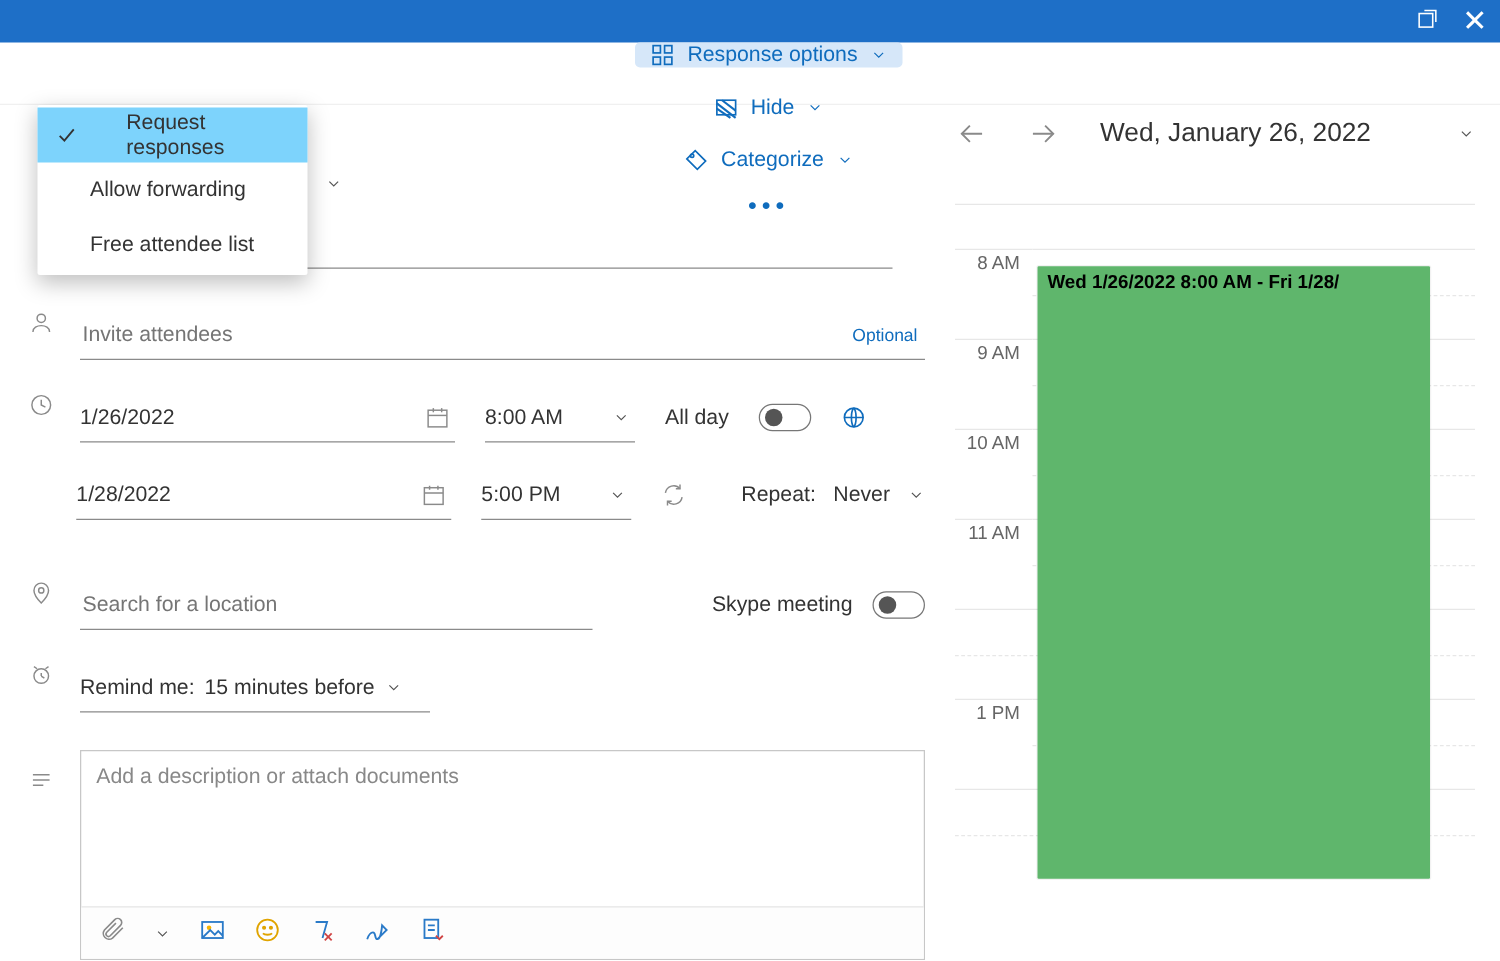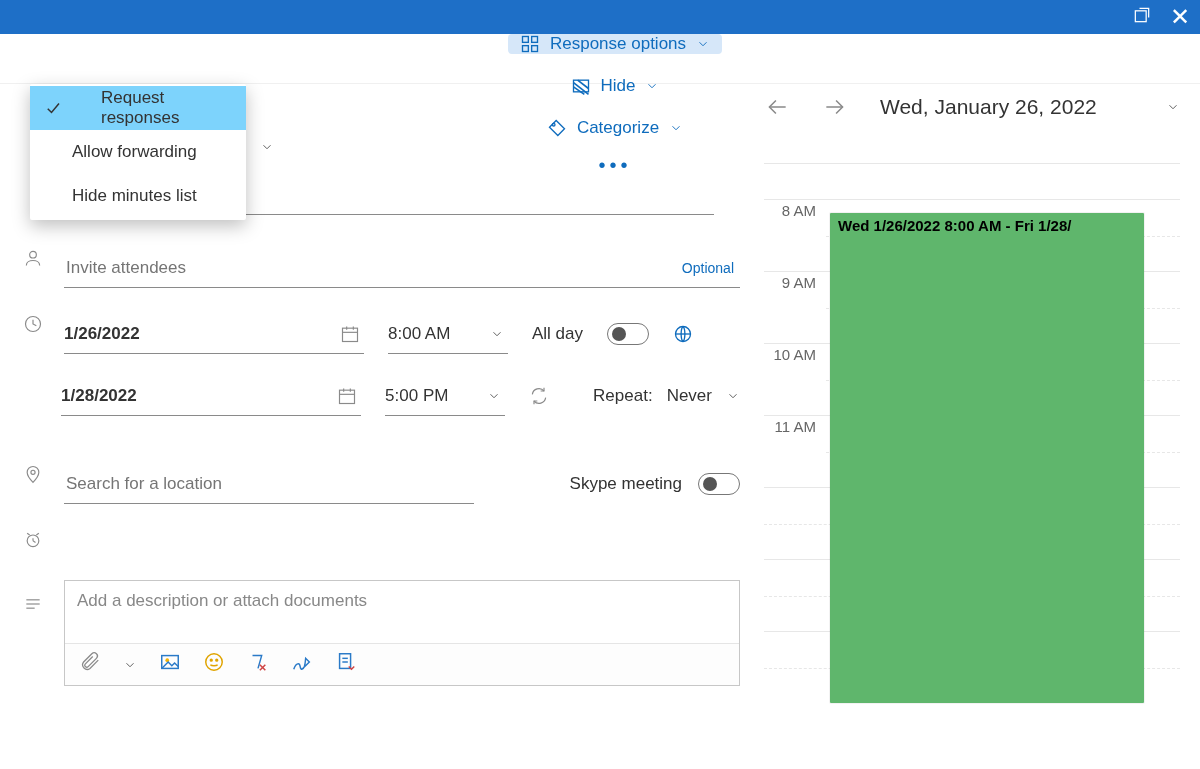--- a/index.html
+++ b/index.html
@@ -134,21 +134,21 @@
     border:none;outline:none;width:100%;font-size:17px;background:transparent;
   }
   .grey-icon{stroke:#8a8a8a;stroke-width:1.4;fill:none;}
   .tiny-icon{width:20px;height:20px;}
 
   .optional{ color:var(--blue);font-size:14px;margin-right:6px;}
   
   .date-row{display:flex;align-items:center;gap:24px;}
   .date-field{
     width:300px;border-bottom:1px solid var(--field-underline);
-    height:40px;display:flex;align-items:center;justify-content:space-between;padding-right:4px;font-weight:bold;
+    height:40px;display:flex;align-items:center;justify-content:space-between;padding-right:4px;
   }
   .time-field{
     width:120px;border-bottom:1px solid var(--field-underline);
     height:40px;display:flex;align-items:center;justify-content:space-between;padding-right:4px;
   }
   .label-text{font-size:17px;}
 
   
   .toggle{
     width:42px;height:22px;border:1px solid #777;border-radius:12px;
@@ -157,21 +157,21 @@
   .toggle .knob{
     width:14px;height:14px;border-radius:50%;background:#555;position:absolute;top:3px;left:4px;
   }
 
   .repeat-block{display:flex;align-items:center;gap:14px;margin-left:20px;}
 
   
   .desc-box{
     margin-left:54px;
     border:1px solid #c7c7c7;
-    height:106px;
+    height:168px;
     display:flex;flex-direction:column;
   }
   .desc-text{flex:1;padding:10px 12px;color:#888;font-size:17px;}
   .desc-toolbar{
     height:42px;border-top:1px solid #e5e5e5;display:flex;align-items:center;gap:22px;padding:0 14px;background:#fdfdfd;
     font-size:20px;
   }
   .tool-icon{width:22px;height:22px;}
 
   
@@ -289,21 +289,21 @@
         <polyline points="5 13 10 18 20 6"></polyline>
       </svg>
     <span>Request responses</span>
   </div>
   <div class="dropdown-item">
     <span class="check"></span>
     <span>Allow forwarding</span>
   </div>
   <div class="dropdown-item">
     <span class="check"></span>
-    <span>Hide minutes list</span>
+    <span>Free attendee list</span>
   </div>
 </div>
 
 <div class="main">
   <div class="left">
 
     <span class="peek-chevron">
       <svg class="chev" viewBox="0 0 24 24" stroke="#555" stroke-width="1.6" fill="none">
           <polyline points="6 9 12 15 18 9"></polyline>
         </svg>
@@ -424,20 +424,27 @@
     <div class="row">
       <div class="icon-col">
           <svg class="tiny-icon grey-icon" viewBox="0 0 24 24">
             <circle cx="12" cy="13" r="7"></circle>
             <line x1="12" y1="10" x2="12" y2="13"></line>
             <line x1="12" y1="13" x2="15" y2="15"></line>
             <line x1="5" y1="4" x2="8" y2="6"></line>
             <line x1="19" y1="4" x2="16" y2="6"></line>
           </svg>
         </div>
+      <div class="field" style="flex:0 0 280px;">
+        <span class="label-text">Remind me:</span>
+        <span class="label-text" style="margin-left:8px">15 minutes before</span>
+        <svg class="chev" style="margin-left:8px" viewBox="0 0 24 24" stroke="#555" stroke-width="1.6" fill="none">
+            <polyline points="6 9 12 15 18 9"></polyline>
+          </svg>
+      </div>
     </div>
 
     <div style="height:26px;"></div>
 
     <div class="row" style="align-items:flex-start;">
       <div class="icon-col" style="padding-top:10px;">
           <svg class="tiny-icon grey-icon" viewBox="0 0 24 24">
             <line x1="4" y1="7" x2="20" y2="7"></line>
             <line x1="4" y1="12" x2="20" y2="12"></line>
             <line x1="4" y1="17" x2="14" y2="17"></line>
@@ -515,20 +522,21 @@
           <div class="hour-cell"></div>
         </div>
       <div class="hour-row">
           <div class="hour-label">11 AM</div>
           <div class="hour-cell"></div>
         </div>
       <div class="hour-row">
           <div class="hour-cell"></div>
         </div>
       <div class="hour-row">
+          <div class="hour-label">1 PM</div>
           <div class="hour-cell"></div>
         </div>
       <div class="hour-row">
           <div class="hour-cell"></div>
         </div>
 
       <div class="event-block">
         <span>Wed 1/26/2022 8:00 AM - Fri 1/28/</span>
       </div>
     </div>

